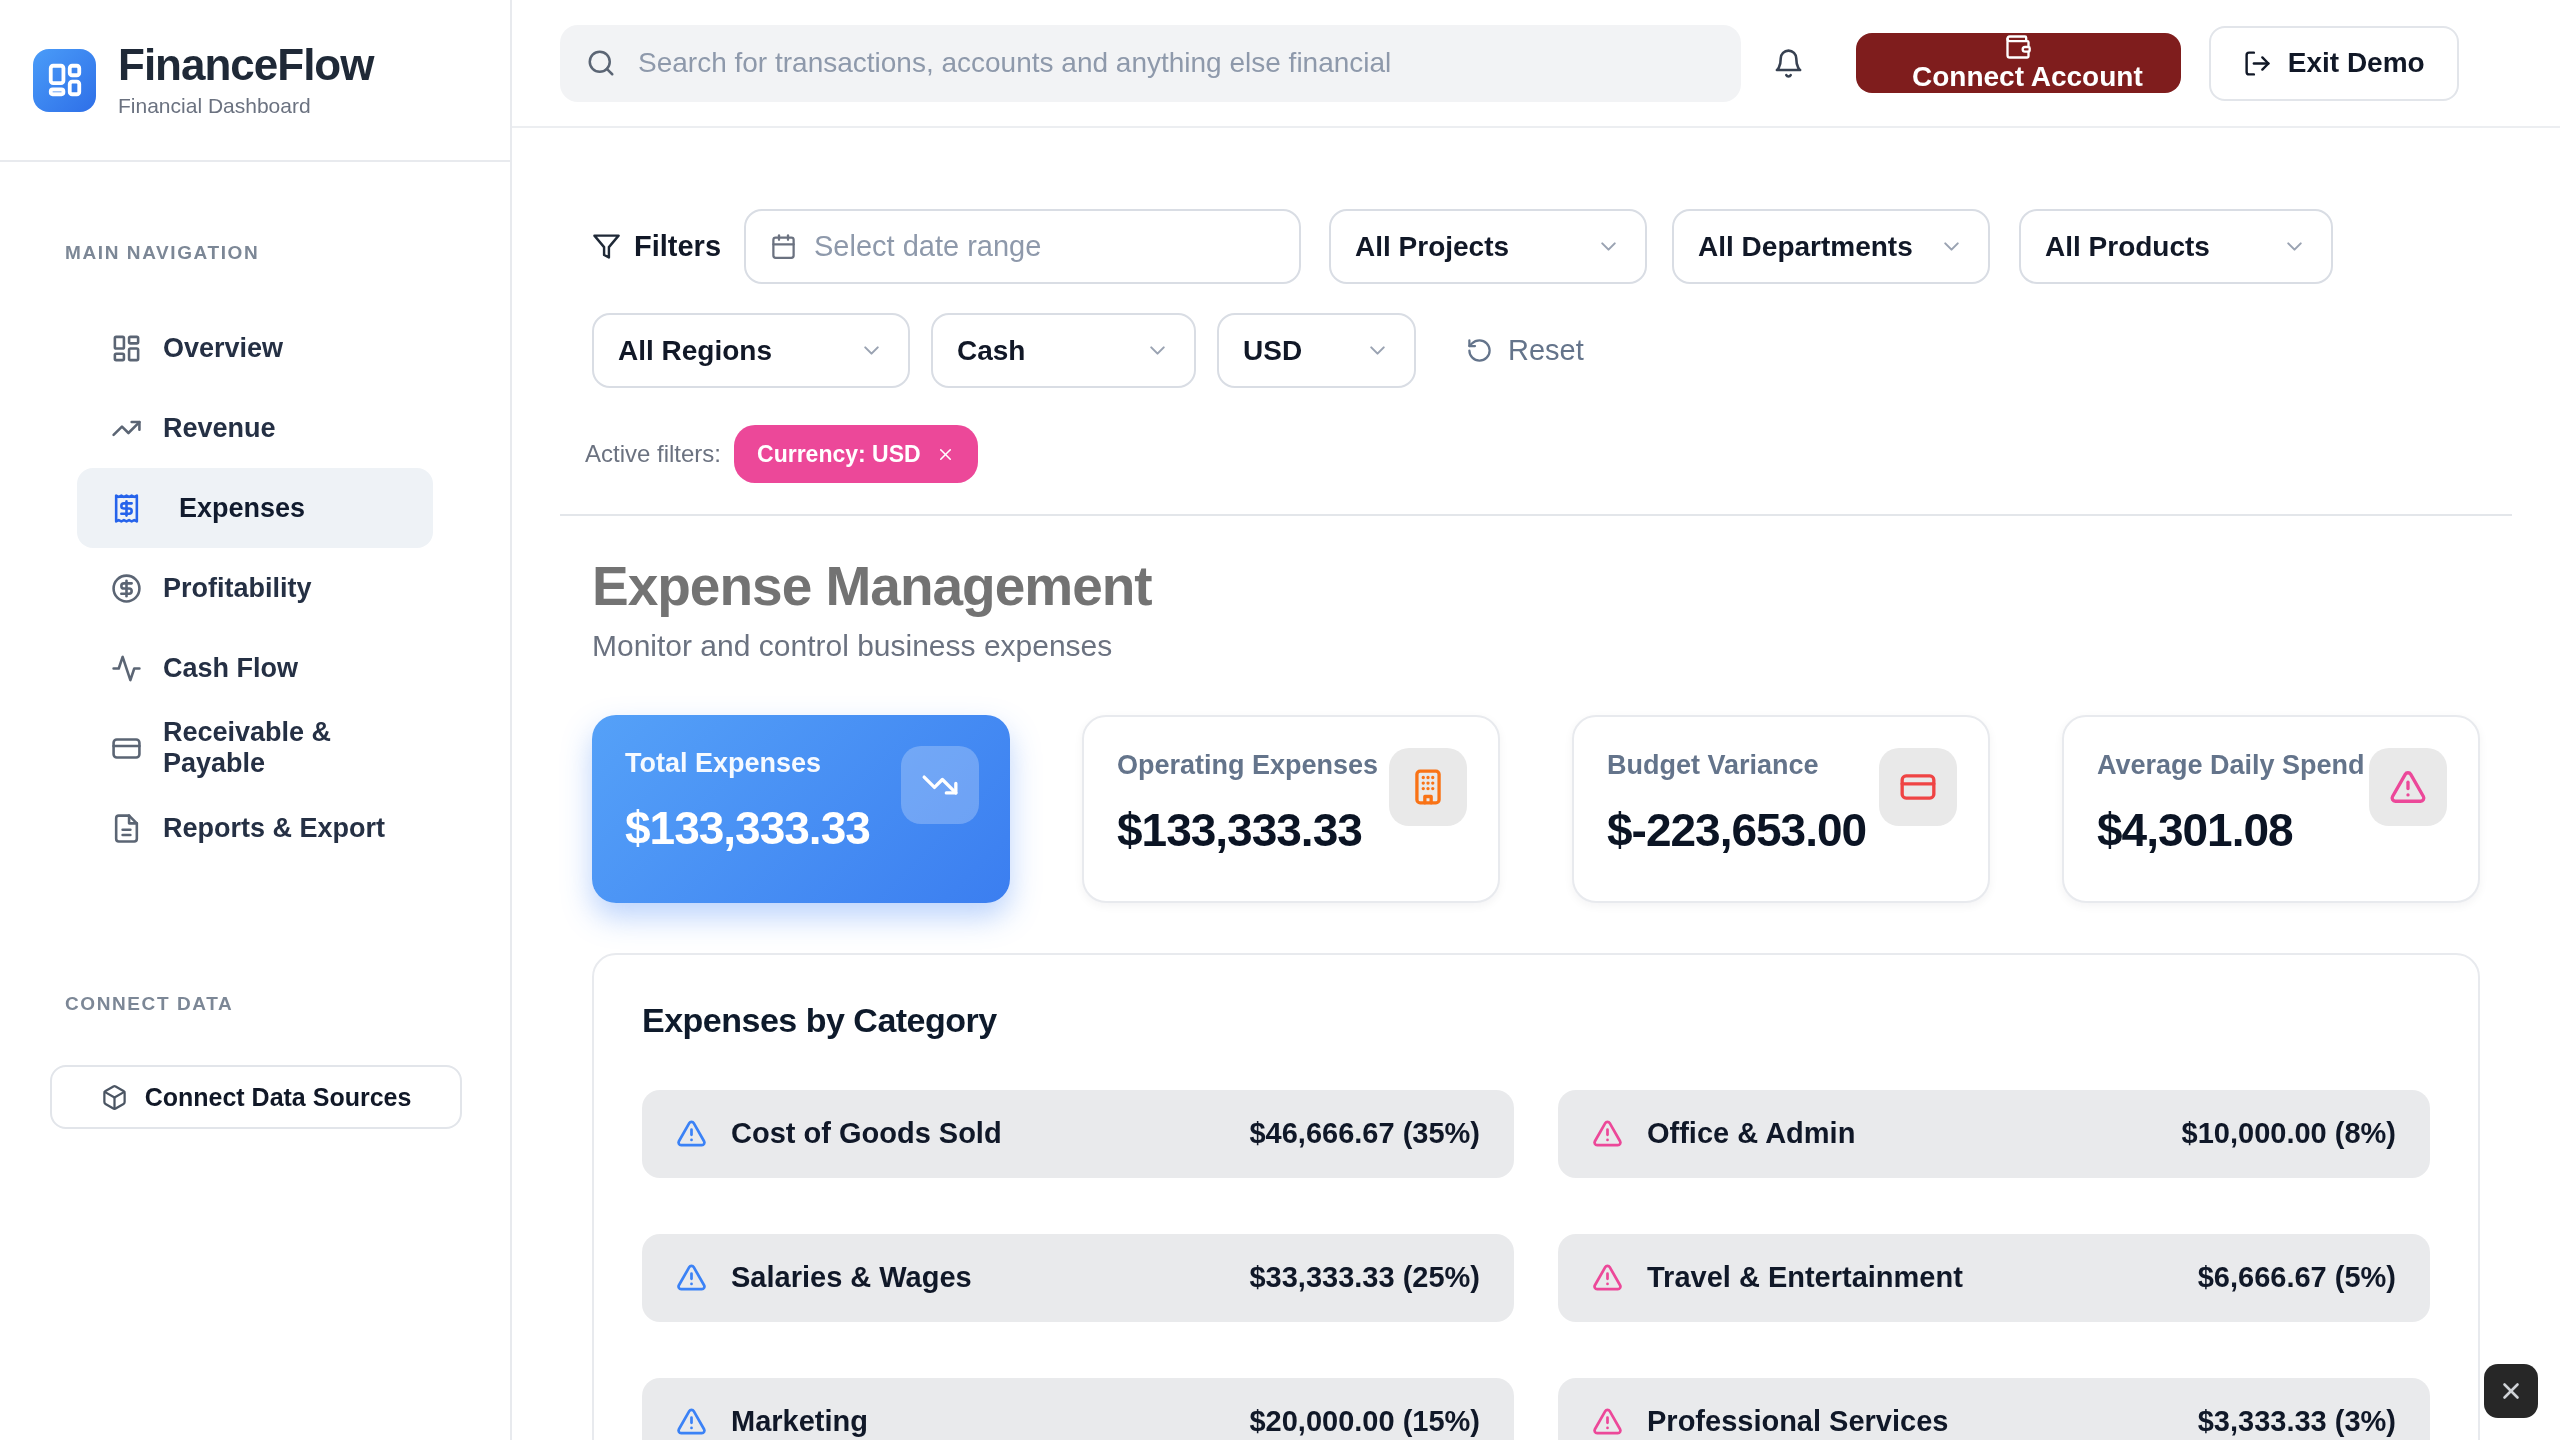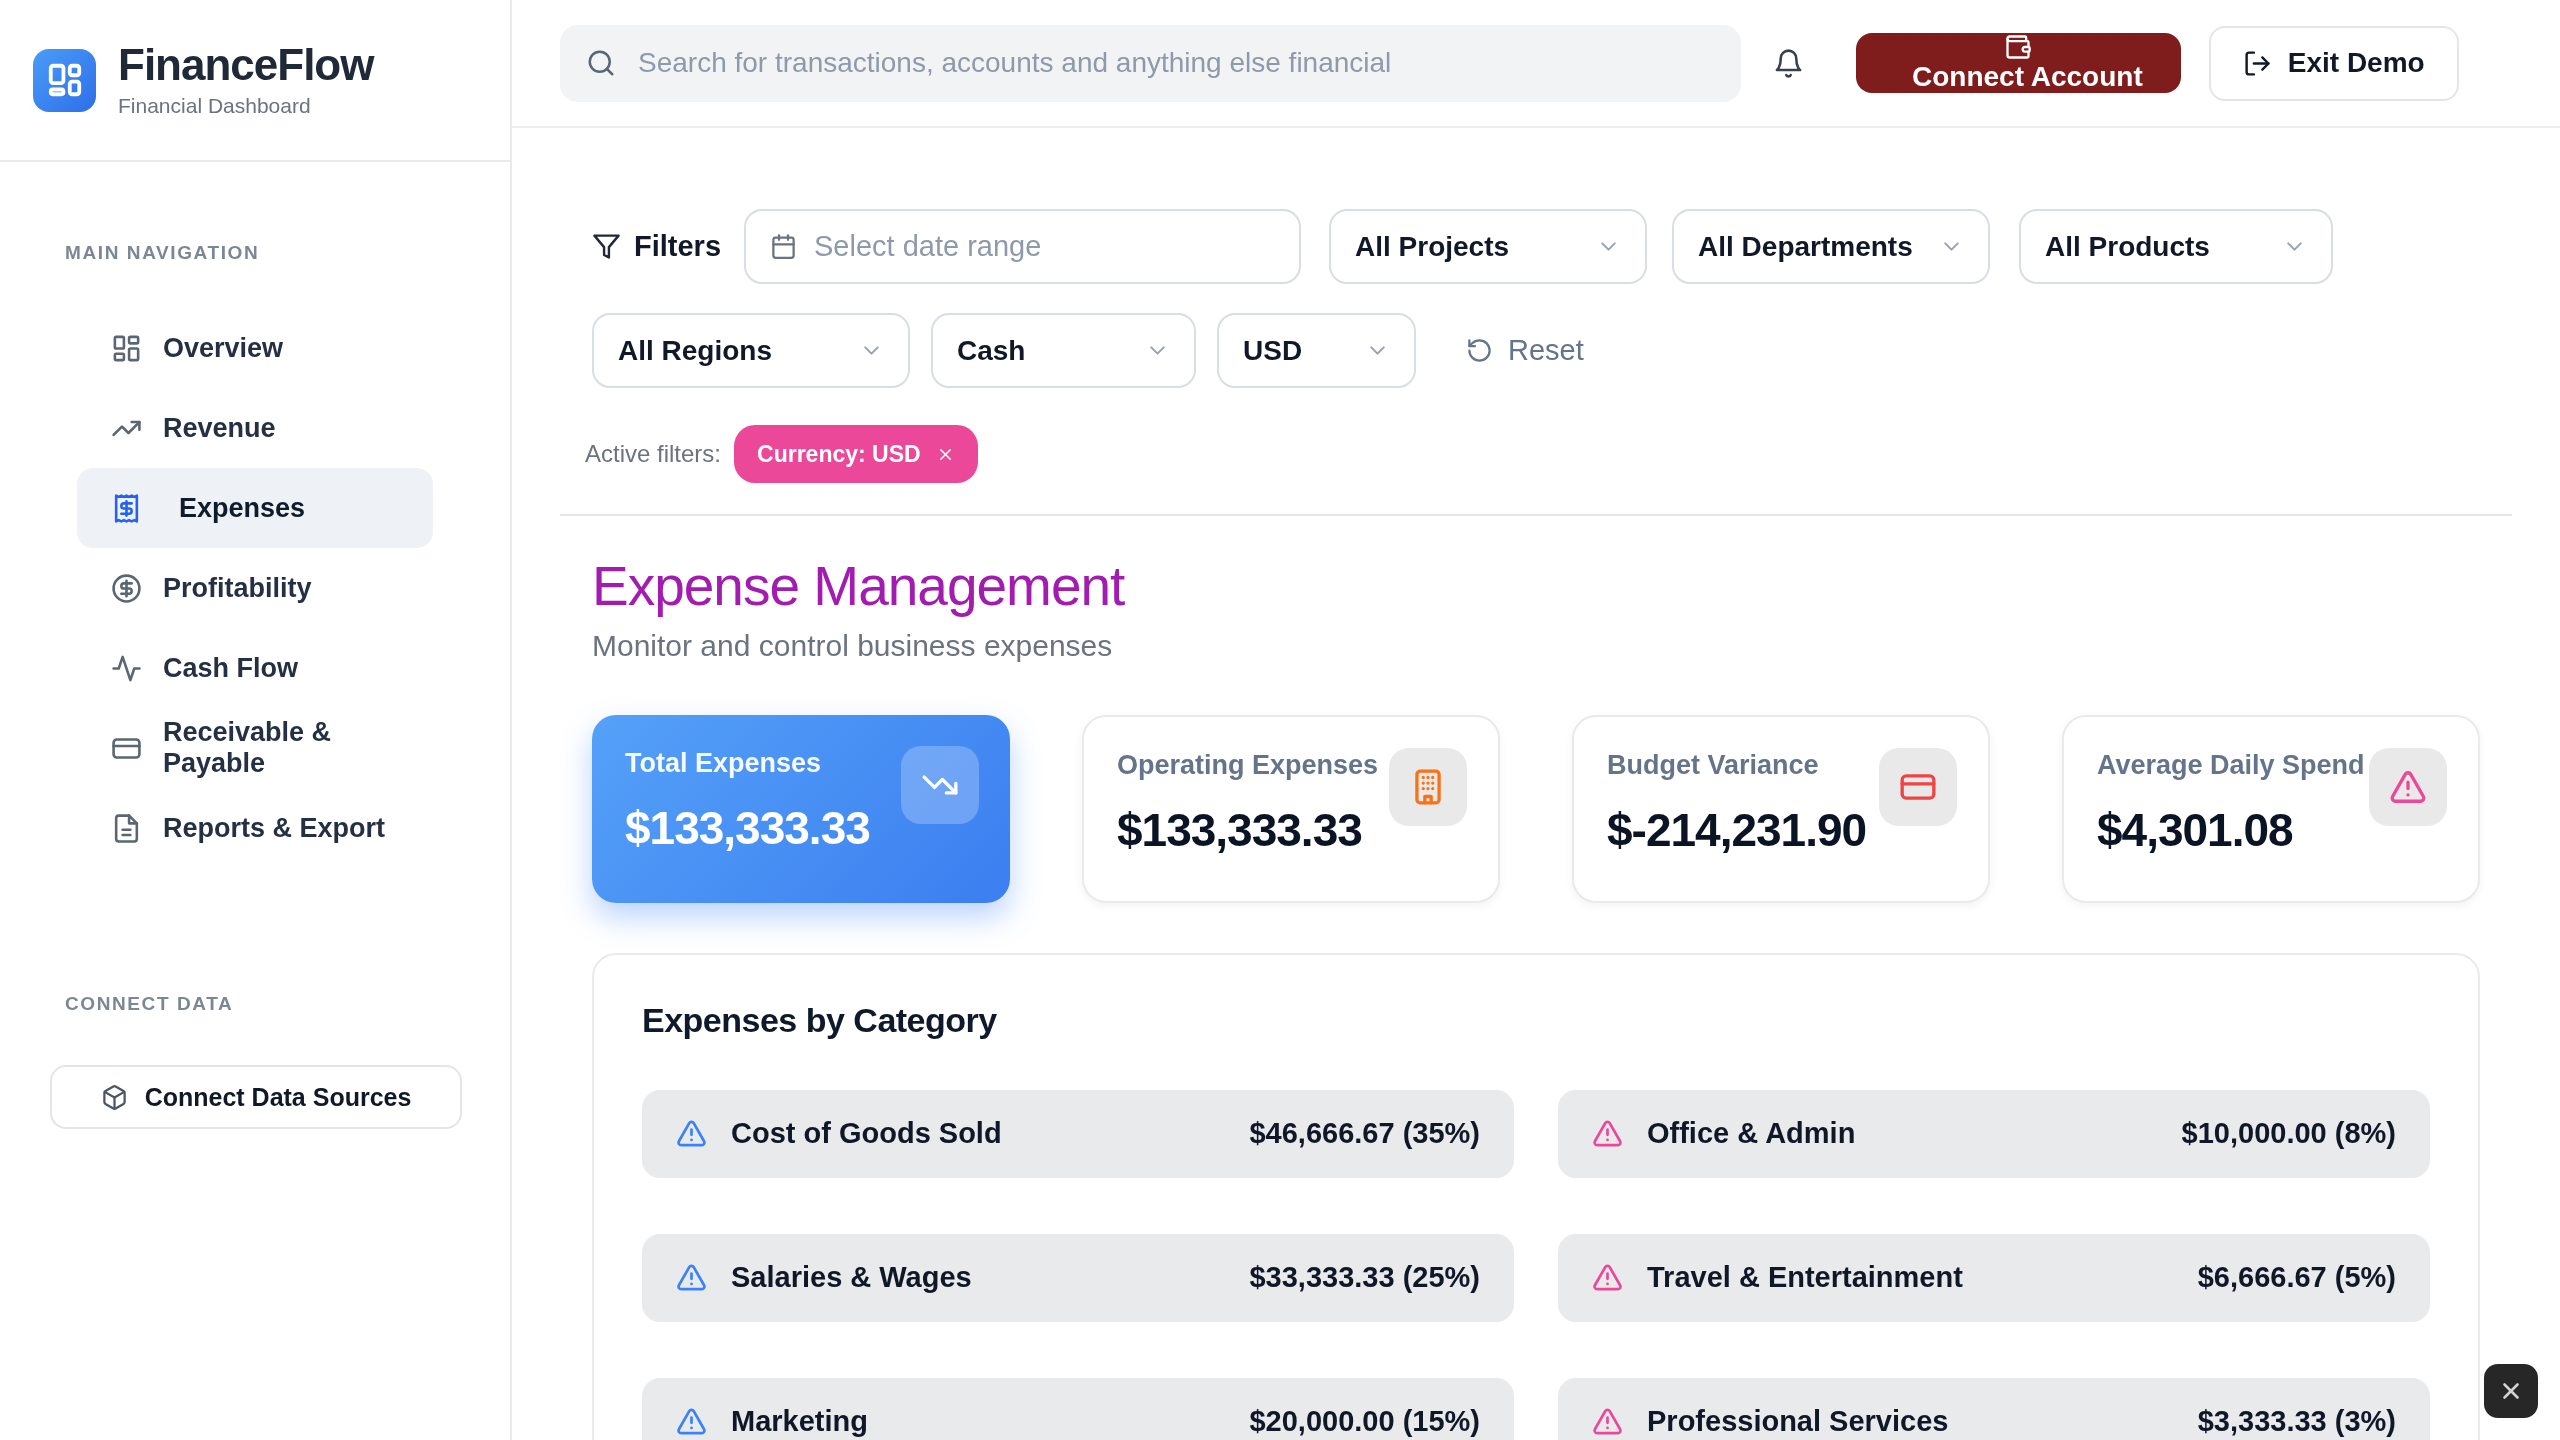--- a/index.html
+++ b/index.html
@@ -76,21 +76,21 @@
   .reset-btn .lbl{margin-left:15px;font-size:29px;font-weight:500;color:#64748b;font-family:inherit;}
   .frow3{margin-top:37px;display:flex;align-items:center;}
   .active-label{font-size:24px;color:#6b7280;margin-left:-7px;}
   .chip{margin-left:13px;height:58px;border:none;border-radius:21px;background:#ec4899;color:#fff;display:flex;
         align-items:center;padding:0 23px;cursor:pointer;}
   .chip .lbl{font-size:23px;font-weight:700;font-family:inherit;}
   .chip svg{width:19px;height:19px;margin-left:15px;}
   .divider{margin-top:31px;border:none;border-top:2px solid #e3e6ea;height:0;}
 
   
-  .page-title{margin:40px 0 0;font-size:55px;font-weight:400;color:#a21caf;letter-spacing:-1px;line-height:1.1;}
+  .page-title{margin:40px 0 0;font-size:55px;font-weight:700;color:#737373;letter-spacing:-1px;line-height:1.1;}
   .page-sub{margin-top:12px;font-size:30px;color:#6b7280;}
 
   
   .stats{margin-top:52px;display:grid;grid-template-columns:repeat(4,1fr);gap:72px;}
   .card{position:relative;height:188px;border-radius:24px;background:#fff;border:2px solid #e8eaee;
         box-sizing:border-box;padding:33px;box-shadow:0 3px 10px rgba(15,23,42,.05);}
   .card .clabel{font-size:27px;font-weight:600;color:#64748b;max-width:300px;}
   .card .cvalue{margin-top:22px;font-size:46px;font-weight:800;color:#0b1424;letter-spacing:-1px;}
   .card .cicon{position:absolute;top:31px;right:31px;width:78px;height:78px;border-radius:20px;background:#e9e9e9;
                display:flex;align-items:center;justify-content:center;}
@@ -415,21 +415,21 @@
             <div class="clabel">Operating Expenses</div>
             <div class="cvalue">$133,333.33</div>
             <div class="cicon icon-orange">
               <svg class="ic">
                   <use href="#i-building"></use>
                 </svg>
             </div>
           </div>
           <div class="card">
             <div class="clabel">Budget Variance</div>
-            <div class="cvalue">$-214,231.90</div>
+            <div class="cvalue">$-223,653.00</div>
             <div class="cicon icon-red">
               <svg class="ic">
                   <use href="#i-card"></use>
                 </svg>
             </div>
           </div>
           <div class="card">
             <div class="clabel">Average Daily Spend</div>
             <div class="cvalue">$4,301.08</div>
             <div class="cicon icon-pink">

